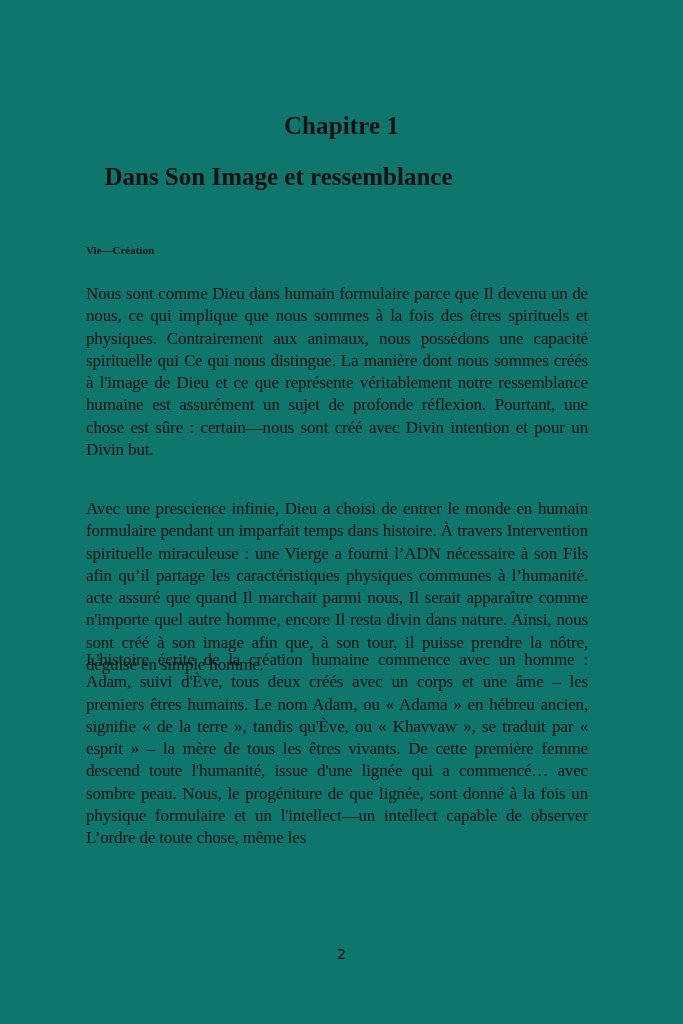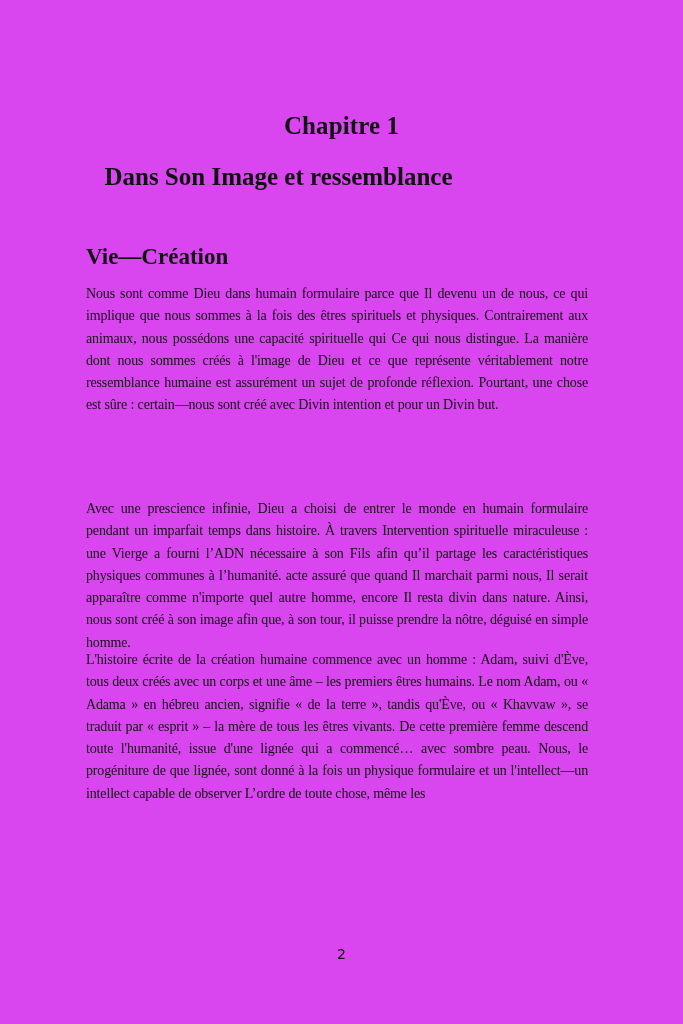--- a/index.html
+++ b/index.html
@@ -1,32 +1,32 @@
 <!DOCTYPE html>
 <html><head>
   <meta charset="utf-8">
   <style>
     html, body { margin: 0; padding: 0; background: #ffffff; }
     body { width: 683px; height: 1024px; position: relative; overflow: hidden; }
-    .page { position: absolute; left: 0; top: 0; width: 683px; height: 1024px; background: #d946ef; color: #111; text-decoration: underline; }
+    .page { position: absolute; left: 0; top: 0; width: 683px; height: 1024px; background: #0f766e; color: #111; text-decoration: underline; }
     .chapter-num {
       position: absolute; left: 0; top: 112px; width: 683px; text-align: center;
       font-family: "Liberation Serif", "DejaVu Serif", serif; font-weight: bold; font-size: 25px; letter-spacing: 0.1px;
     }
     .chapter-title {
       position: absolute; left: 0; top: 163px; width: 557px; text-align: center;
       font-family: "Liberation Serif", "DejaVu Serif", serif; font-weight: bold; font-size: 25px;
     }
     .section-heading {
       position: absolute; left: 86px; top: 244px;
-      font-family: "Liberation Serif", "DejaVu Serif", serif; font-weight: bold; font-size: 23px;
+      font-family: "Liberation Serif", "DejaVu Serif", serif; font-weight: bold; font-size: 11px;
     }
     .body-text {
       position: absolute; left: 86px; width: 502px;
-      font-family: "Liberation Serif", "DejaVu Serif", serif; font-size: 14px; line-height: 22.3px;
+      font-family: "Liberation Serif", "DejaVu Serif", serif; font-size: 17px; line-height: 22.3px;
       text-align: justify; margin: 0; letter-spacing: -0.15px;
     }
     .p1 { top: 283px; }
     .p2 { top: 498px; }
     .p3 { top: 649px; }
     .page-number {
       position: absolute; left: 0; top: 946px; width: 683px; text-align: center;
       font-family: "DejaVu Sans", sans-serif; font-size: 14px; color: #111;
     }
   </style>

